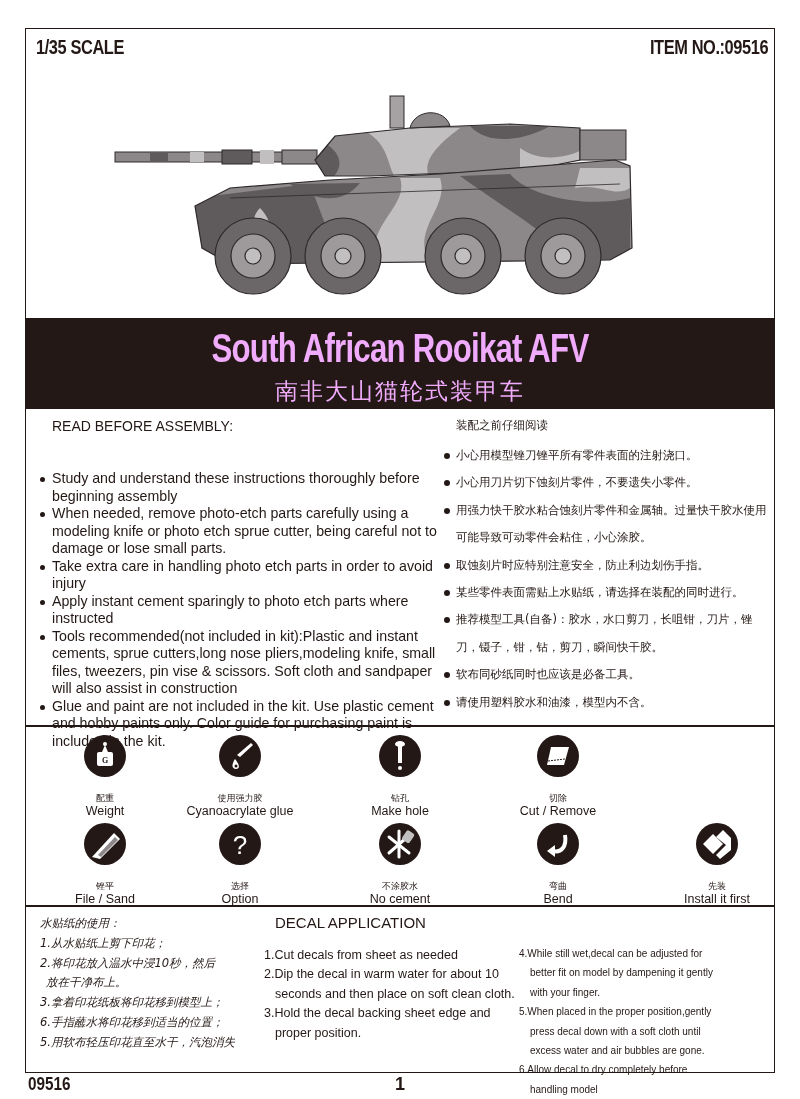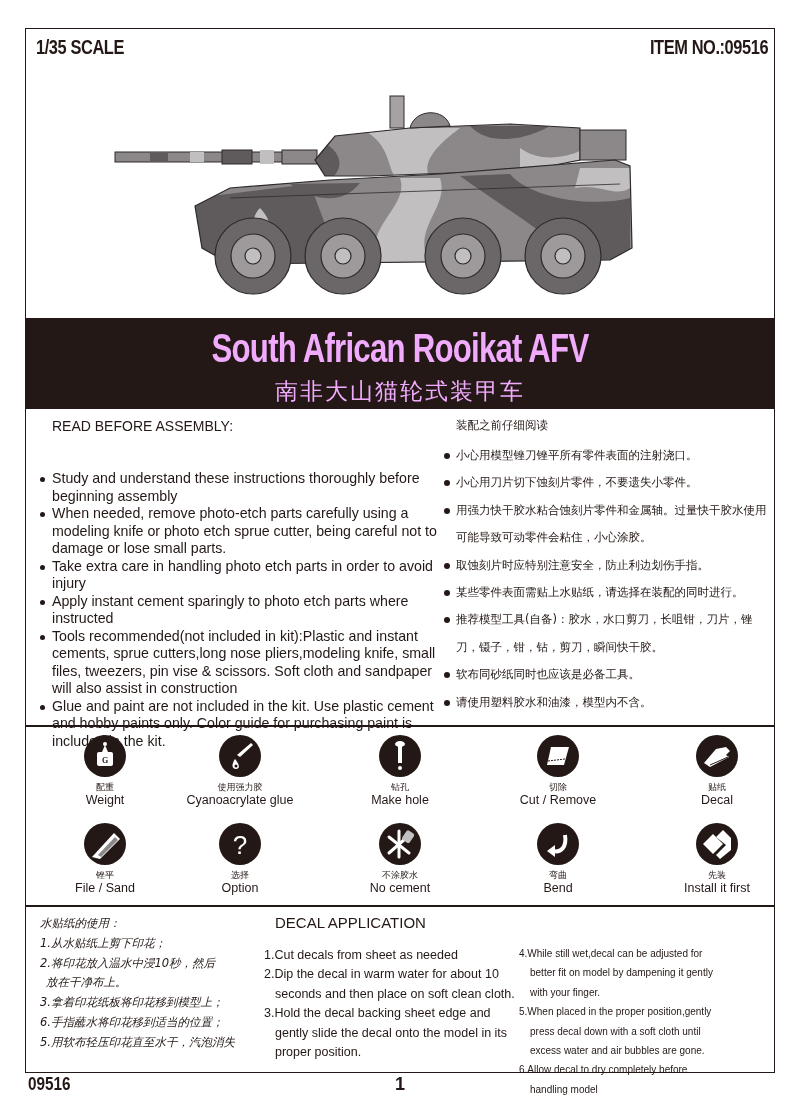--- a/index.html
+++ b/index.html
@@ -30,21 +30,21 @@
   .cn-list { position: absolute; left: 442px; top: 442px; width: 330px; list-style: none; font-family: "DejaVu Sans", sans-serif; font-size: 11.5px; line-height: 27.4px; }
   .cn-list li { position: relative; padding-left: 14px; }
   .cn-list li::before { content: ""; position: absolute; left: 2px; top: 11px; width: 6px; height: 6px; border-radius: 50%; background: #231815; }
 
   .divider { position: absolute; left: 25px; width: 750px; height: 1.5px; background: #231815; }
 
   .symbols { position: absolute; left: 25px; top: 727px; width: 750px; height: 176px; }
   .sym { position: absolute; width: 160px; text-align: center; }
   .sym .circle { margin: 0 auto; width: 42px; height: 42px; border-radius: 50%; background: #231815; position: relative; overflow: hidden; }
   .sym .circle svg { position: absolute; left: 0; top: 0; width: 42px; height: 42px; }
-  .sym .cn { margin-top: 5px; font-family: Liberation Sans, sans-serif; font-size: 9px; line-height: 11px; }
+  .sym .cn { margin-top: 16px; font-family: Liberation Sans, sans-serif; font-size: 9px; line-height: 11px; }
   .sym .en { font-size: 12.5px; line-height: 14px; }
 
   .decal-cn { position: absolute; left: 40px; top: 914px; font-family: "DejaVu Sans", sans-serif; font-size: 11.5px; line-height: 19.8px; }
   .decal-cn div { white-space: nowrap; font-style: italic; }
   .decal-en-title { position: absolute; left: 275px; top: 914px; font-size: 15px; }
   .decal-en1 { position: absolute; left: 264px; top: 937px; width: 256px; font-size: 12.5px; line-height: 19.4px; margin-top: 9px; }
   .decal-en2 { position: absolute; left: 519px; top: 944px; width: 250px; font-size: 10px; line-height: 19.4px; }
   .indent { padding-left: 11px; }
 
   .footer-code { position: absolute; left: 28px; top: 1074px; font-weight: bold; font-size: 18px; transform: scaleX(0.85); transform-origin: left center; }
@@ -184,30 +184,20 @@
   <div class="sym" style="left:453px;top:8px">
     <div class="circle">
       <svg viewBox="0 0 42 42">
           <path d="M14 12 L32 12 L27 30 L10 30 Z" fill="#fff"></path>
           <line x1="11" y1="26" x2="28" y2="24" stroke="#231815" stroke-width="1" stroke-dasharray="2,1"></line>
         </svg>
     </div>
     <div class="cn">切除</div>
     <div class="en">Cut / Remove</div>
   </div>
-  <div class="sym" style="left:612px;top:8px">
-    <div class="circle">
-      <svg viewBox="0 0 42 42">
-          <path d="M8 28 L20 14 L30 12 L34 16 L30 20 L33 22 L14 32 Z" fill="#fff"></path>
-          <line x1="14" y1="30" x2="32" y2="22" stroke="#231815" stroke-width="1"></line>
-        </svg>
-    </div>
-    <div class="cn">贴纸</div>
-    <div class="en">Decal</div>
-  </div>
 
   <div class="sym" style="left:0px;top:96px">
     <div class="circle">
       <svg viewBox="0 0 42 42">
           <path d="M8 34 L30 10 L36 16 L16 36 Z" fill="#fff"></path>
           <path d="M14 32 L31 14 L34 17 L17 34 Z" fill="#8c8789"></path>
         </svg>
     </div>
     <div class="cn">锉平</div>
     <div class="en">File / Sand</div>
@@ -269,21 +259,20 @@
   <div>5.用软布轻压印花直至水干，汽泡消失</div>
 </div>
 
 <div class="decal-en-title">DECAL APPLICATION</div>
 
 <div class="decal-en1">
   <div><span>1.</span><span>Cut decals from sheet as needed</span></div>
   <div><span>2.</span><span>Dip the decal in warm water for about 10</span></div>
   <div class="indent">seconds and then place on soft clean cloth.</div>
   <div><span>3.</span><span>Hold the decal backing sheet edge and</span></div>
-  <div class="indent">gently slide the decal onto the model in its</div>
   <div class="indent">proper position.</div>
 </div>
 
 <div class="decal-en2">
   <div><span>4.</span><span>While still wet,decal can be adjusted for</span></div>
   <div class="indent">better fit on model by dampening it gently</div>
   <div class="indent">with your finger.</div>
   <div><span>5.</span><span>When placed in the proper position,gently</span></div>
   <div class="indent">press decal down with a soft cloth until</div>
   <div class="indent">excess water and air bubbles are gone.</div>

